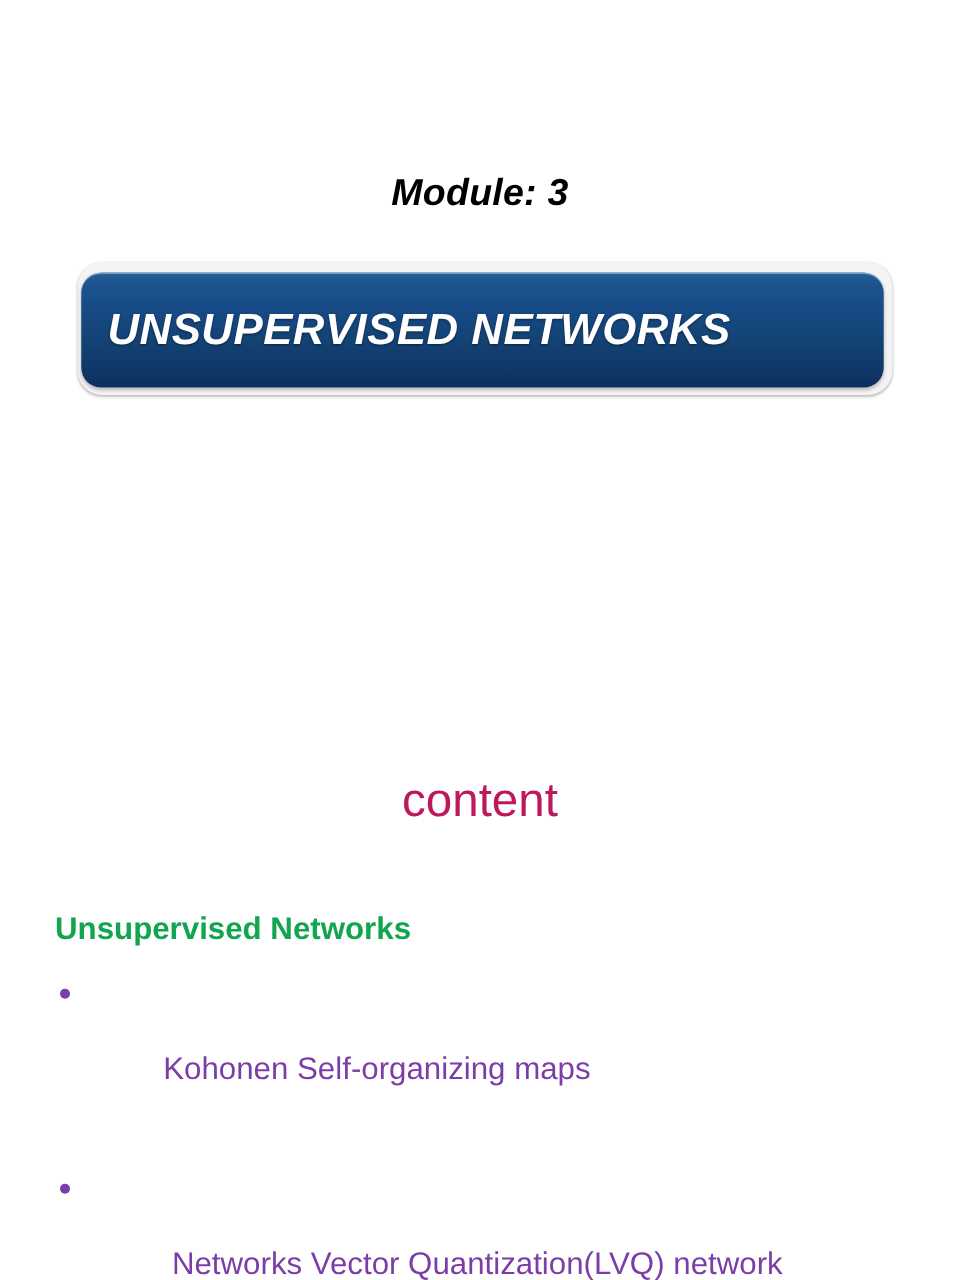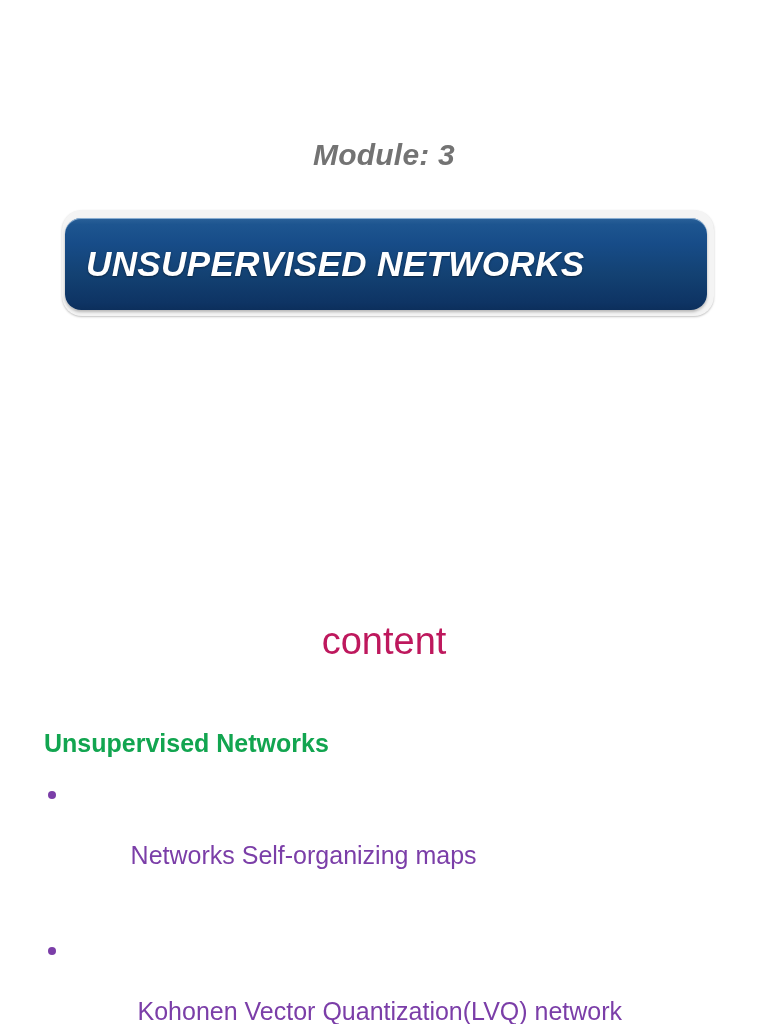--- a/index.html
+++ b/index.html
@@ -25,21 +25,21 @@
   
   .module-title {
     position: absolute;
     left: 0;
     right: 0;
     top: 138px;
     text-align: center;
     font-size: 30px;
     font-weight: bold;
     font-style: italic;
-    color: #737373;
+    color: #000000;
     letter-spacing: 0.2px;
     line-height: 1.1;
   }
 
   
   .banner-wrap {
     position: absolute;
     left: 62px;
     top: 210px;
     width: 652px;
@@ -155,23 +155,23 @@
   </div>
 
   <div class="content-heading">content</div>
 
   <div class="body-block">
     <div class="section-title">Unsupervised Networks</div>
 
     <ul class="bullet-list">
       <li class="bullet-item">
         <span class="bullet-dot"></span>
-        <span>Networks Self-organizing maps</span>
+        <span>Kohonen Self-organizing maps</span>
       </li>
       <li class="bullet-item">
         <span class="bullet-dot"></span>
-        <span> Kohonen Vector Quantization(LVQ) network</span>
+        <span> Networks Vector Quantization(LVQ) network</span>
       </li>
 
     </ul>
   </div>
 
 </div>
 
 </body></html>

